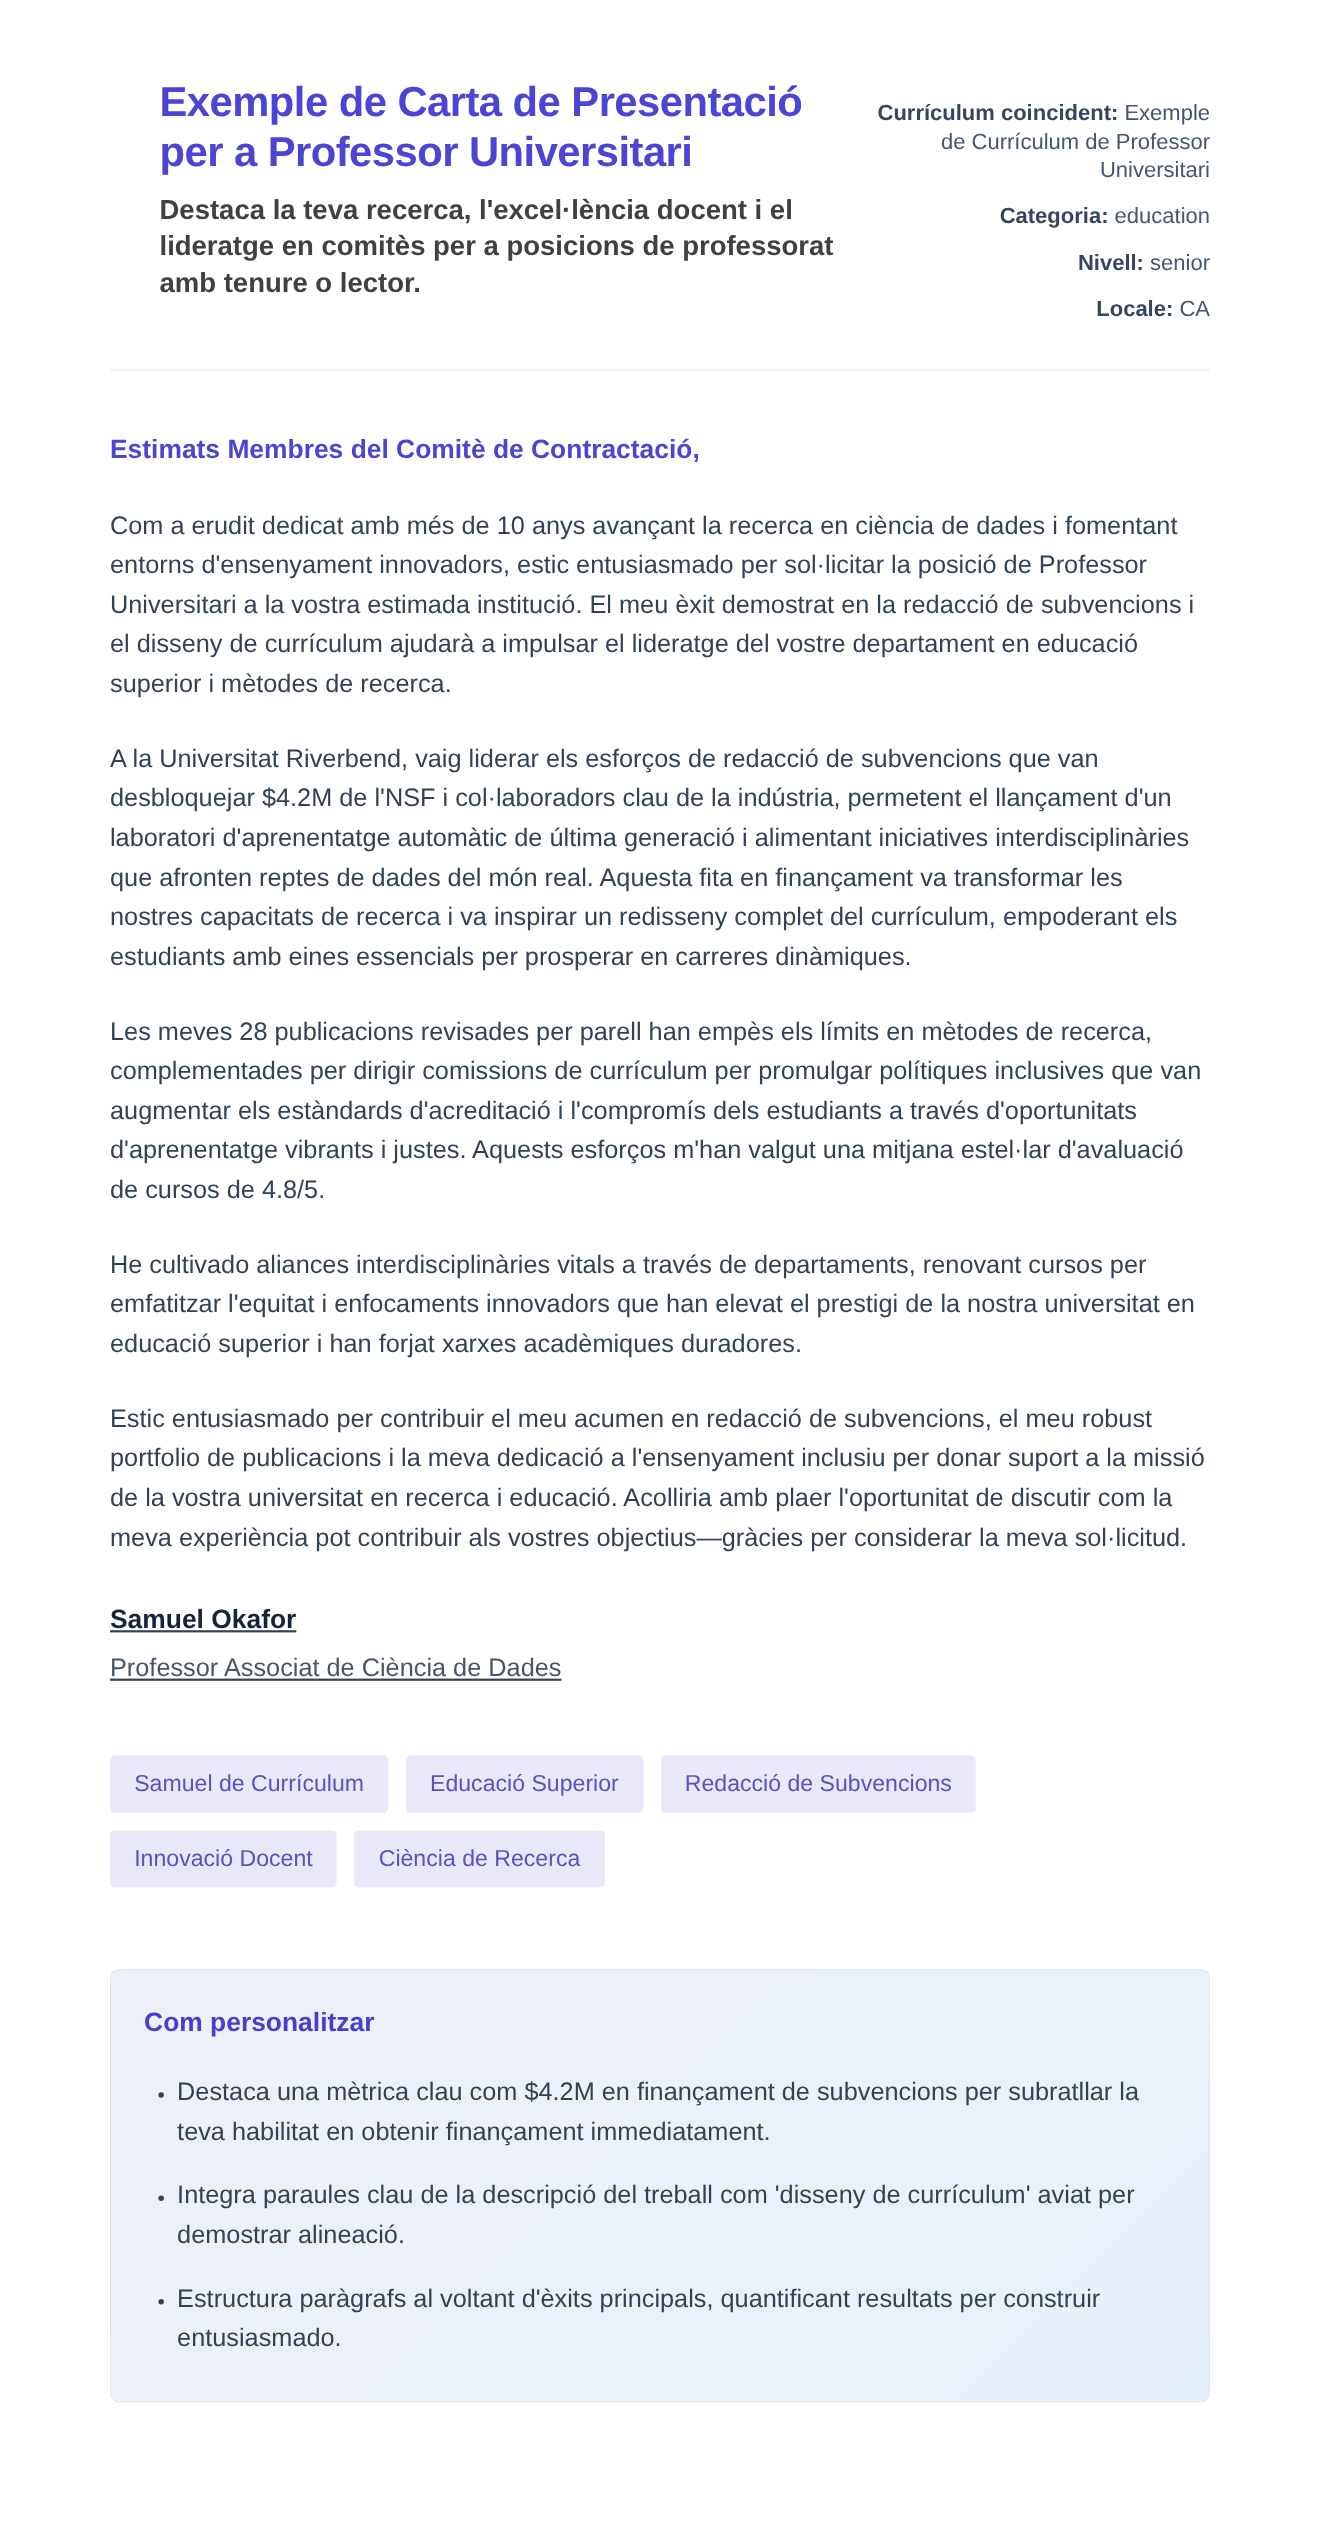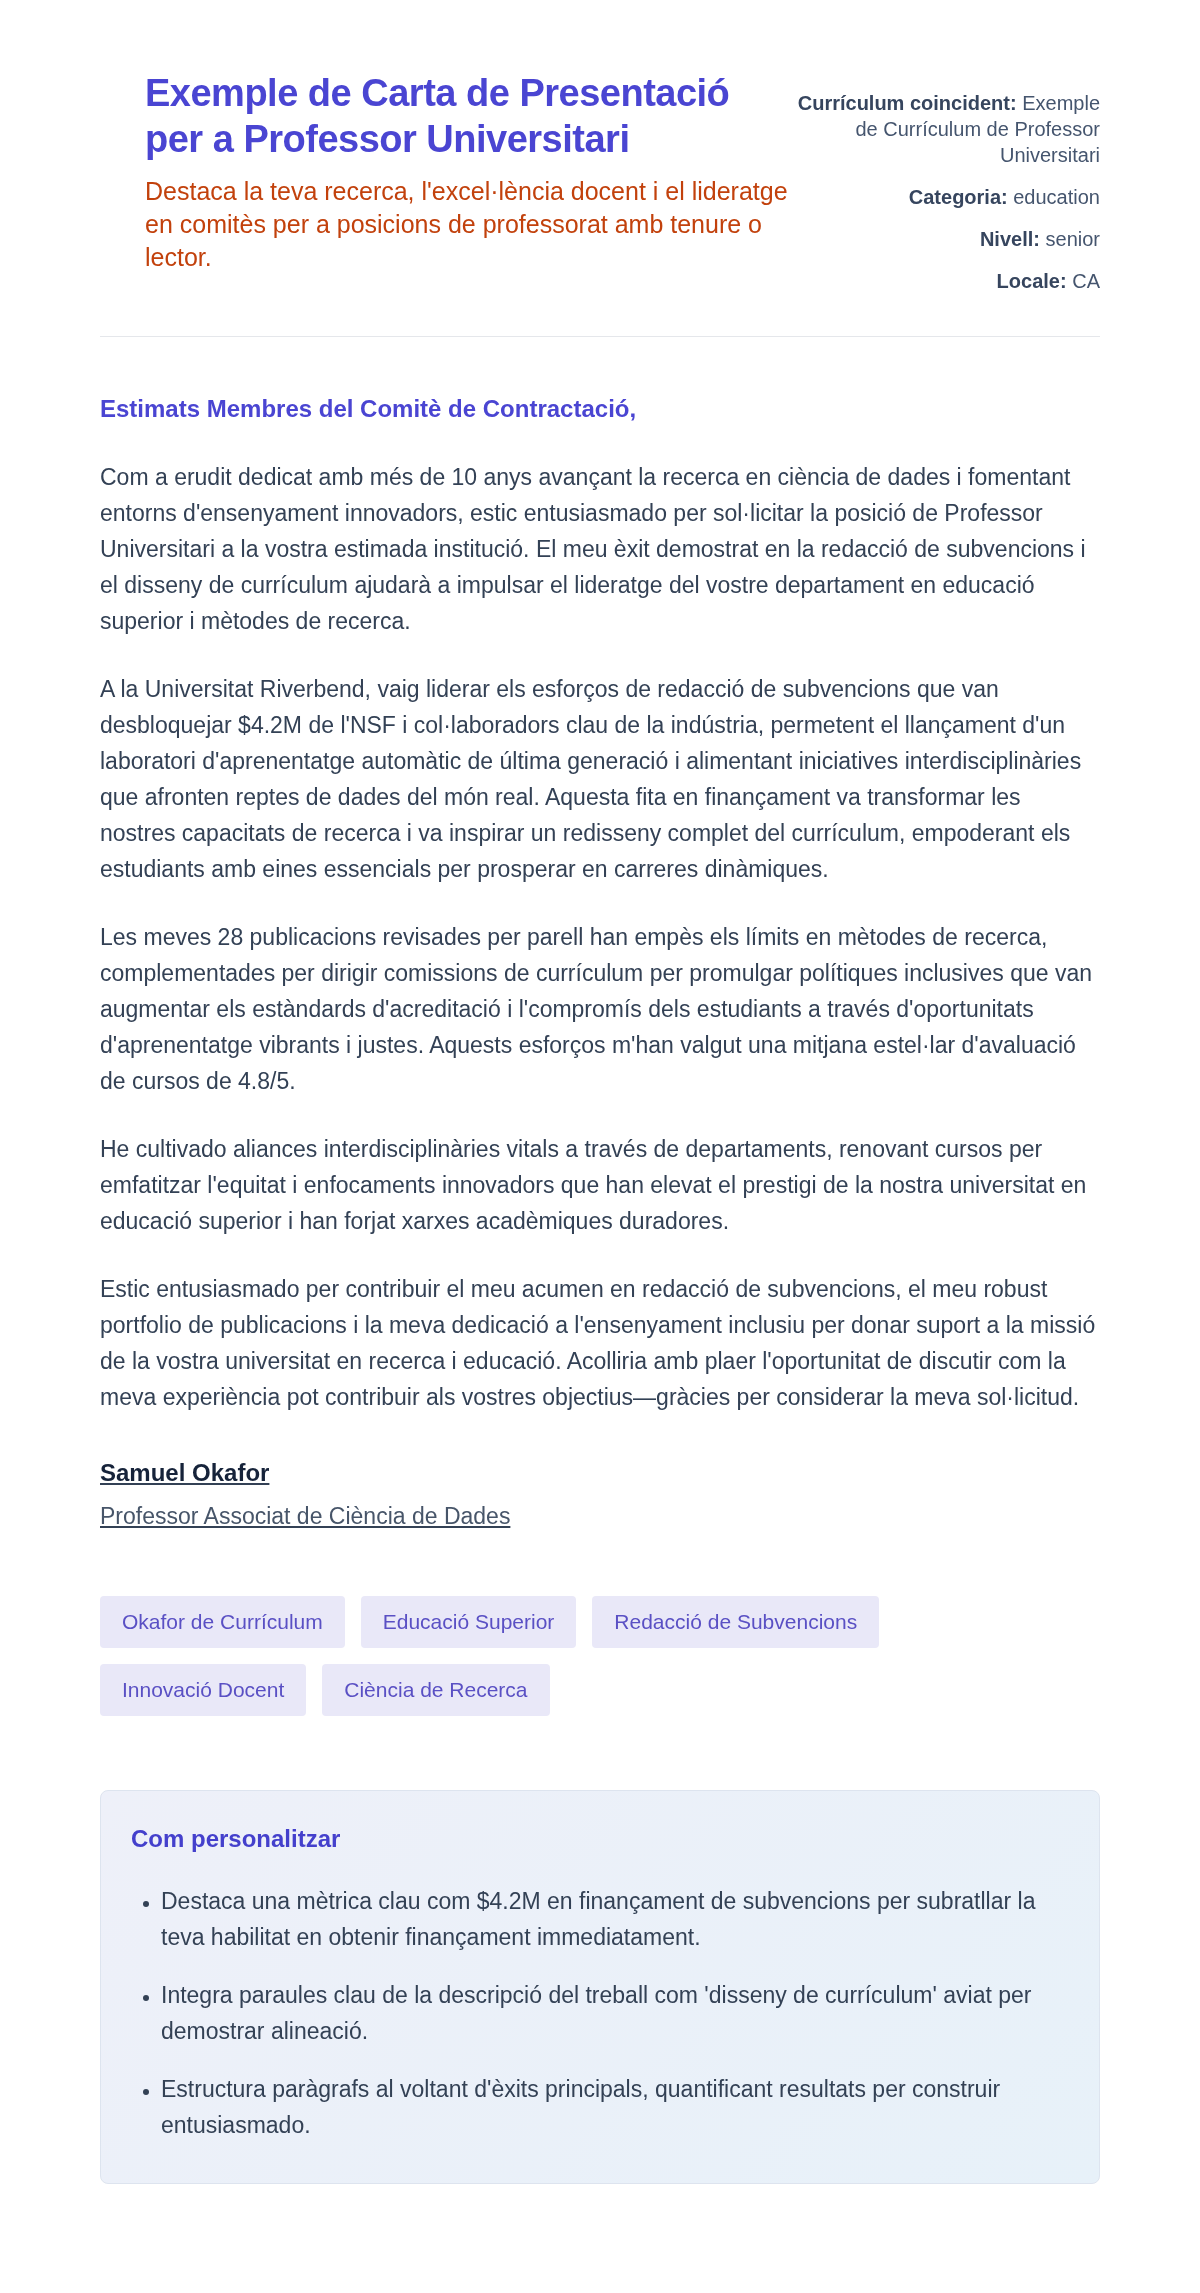--- a/index.html
+++ b/index.html
@@ -25,22 +25,22 @@
     font-size: 38px;
     line-height: 1.22;
     font-weight: bold;
     color: #4a45d2;
     letter-spacing: -0.5px;
   }
   .page-subtitle {
     margin: 12px 0 0 0;
     font-size: 25px;
     line-height: 1.32;
-    font-weight: normal;
-    color: #c2410c;
+    font-weight: bold;
+    color: #404040;
   }
   .meta {
     width: 305px;
     text-align: right;
     font-size: 20px;
     line-height: 1.3;
     color: #41506a;
     padding-top: 4px;
   }
   .meta-row { margin-bottom: 2px; margin-top: 16px; }
@@ -169,21 +169,21 @@
         <p>Estic entusiasmado per contribuir el meu acumen en redacció de subvencions, el meu robust portfolio de publicacions i la meva dedicació a l'ensenyament inclusiu per donar suport a la missió de la vostra universitat en recerca i educació. Acolliria amb plaer l'oportunitat de discutir com la meva experiència pot contribuir als vostres objectius—gràcies per considerar la meva sol·licitud.</p>
       </div>
 
     <div class="signature">
       <p class="signature-name">Samuel Okafor</p>
       <p class="signature-role">Professor Associat de Ciència de Dades</p>
     </div>
   </div>
 
   <div class="tags">
-      <span class="tag-chip">Okafor de Currículum</span>
+      <span class="tag-chip">Samuel de Currículum</span>
       <span class="tag-chip">Educació Superior</span>
       <span class="tag-chip">Redacció de Subvencions</span>
       <span class="tag-chip">Innovació Docent</span>
       <span class="tag-chip">Ciència de Recerca</span>
     </div>
 
   <div class="callout">
     <h2 class="callout-title">Com personalitzar</h2>
     <ul class="callout-list">
         <li>Destaca una mètrica clau com $4.2M en finançament de subvencions per subratllar la teva habilitat en obtenir finançament immediatament.</li>

